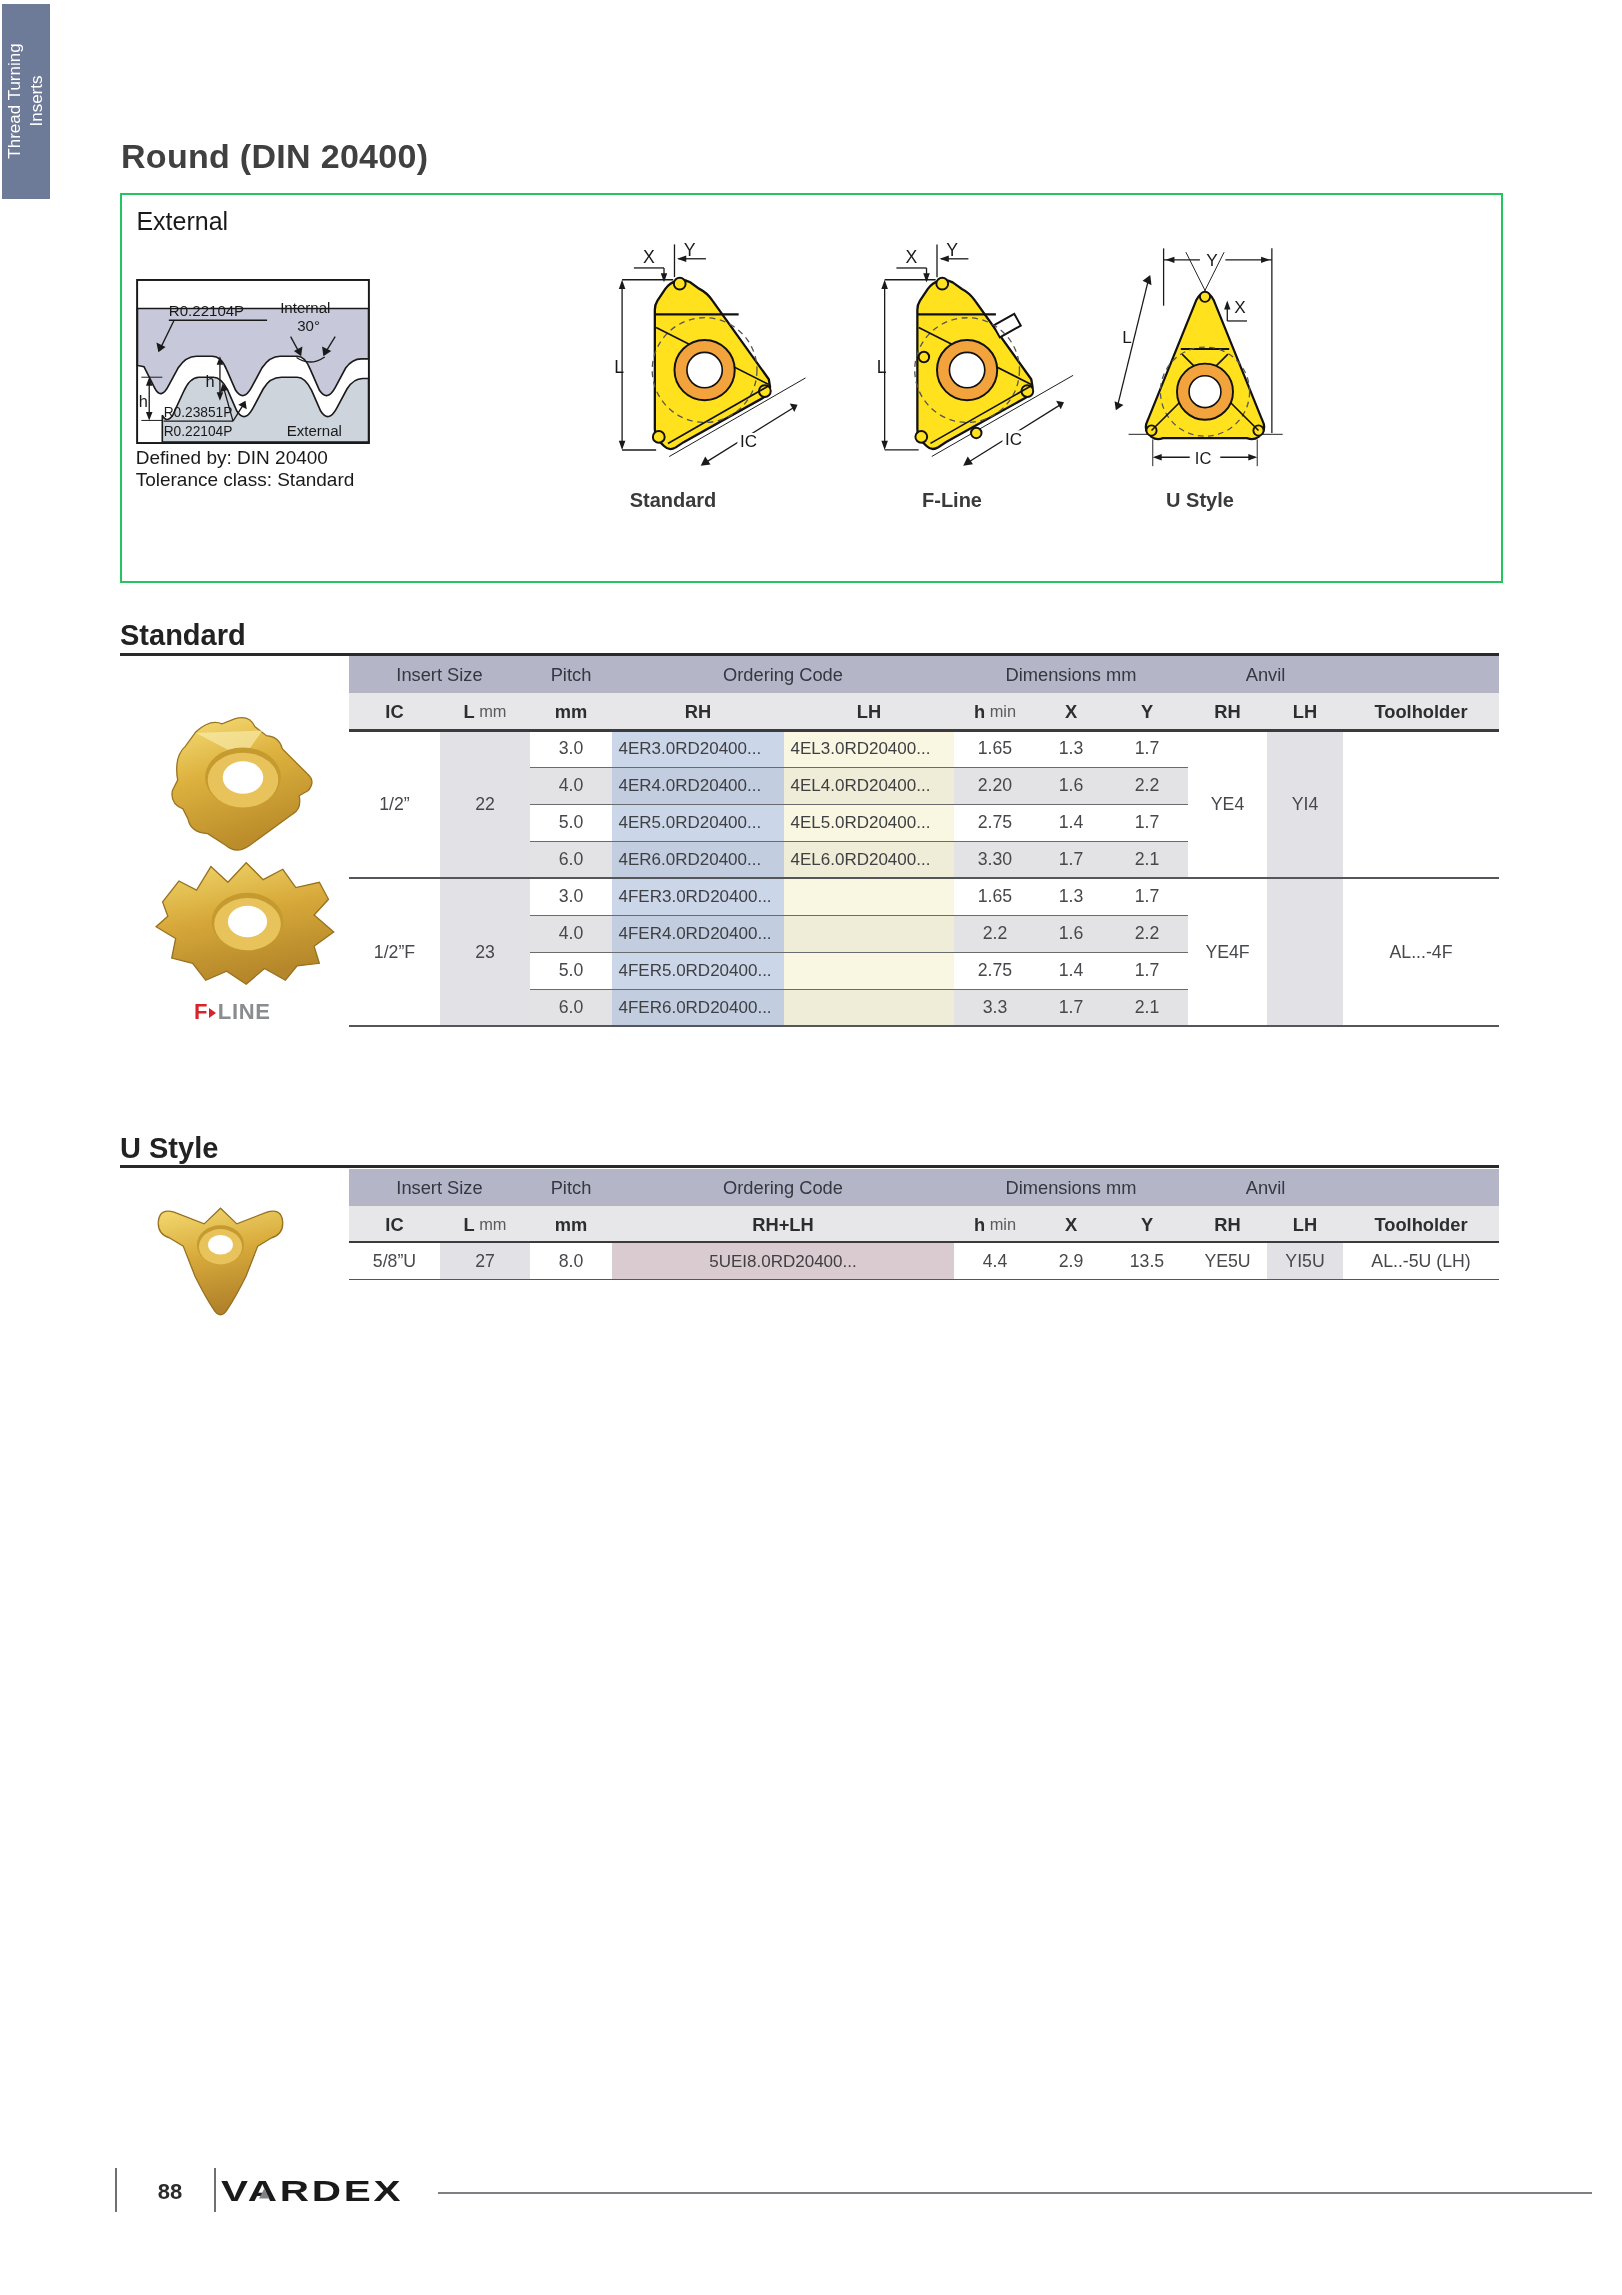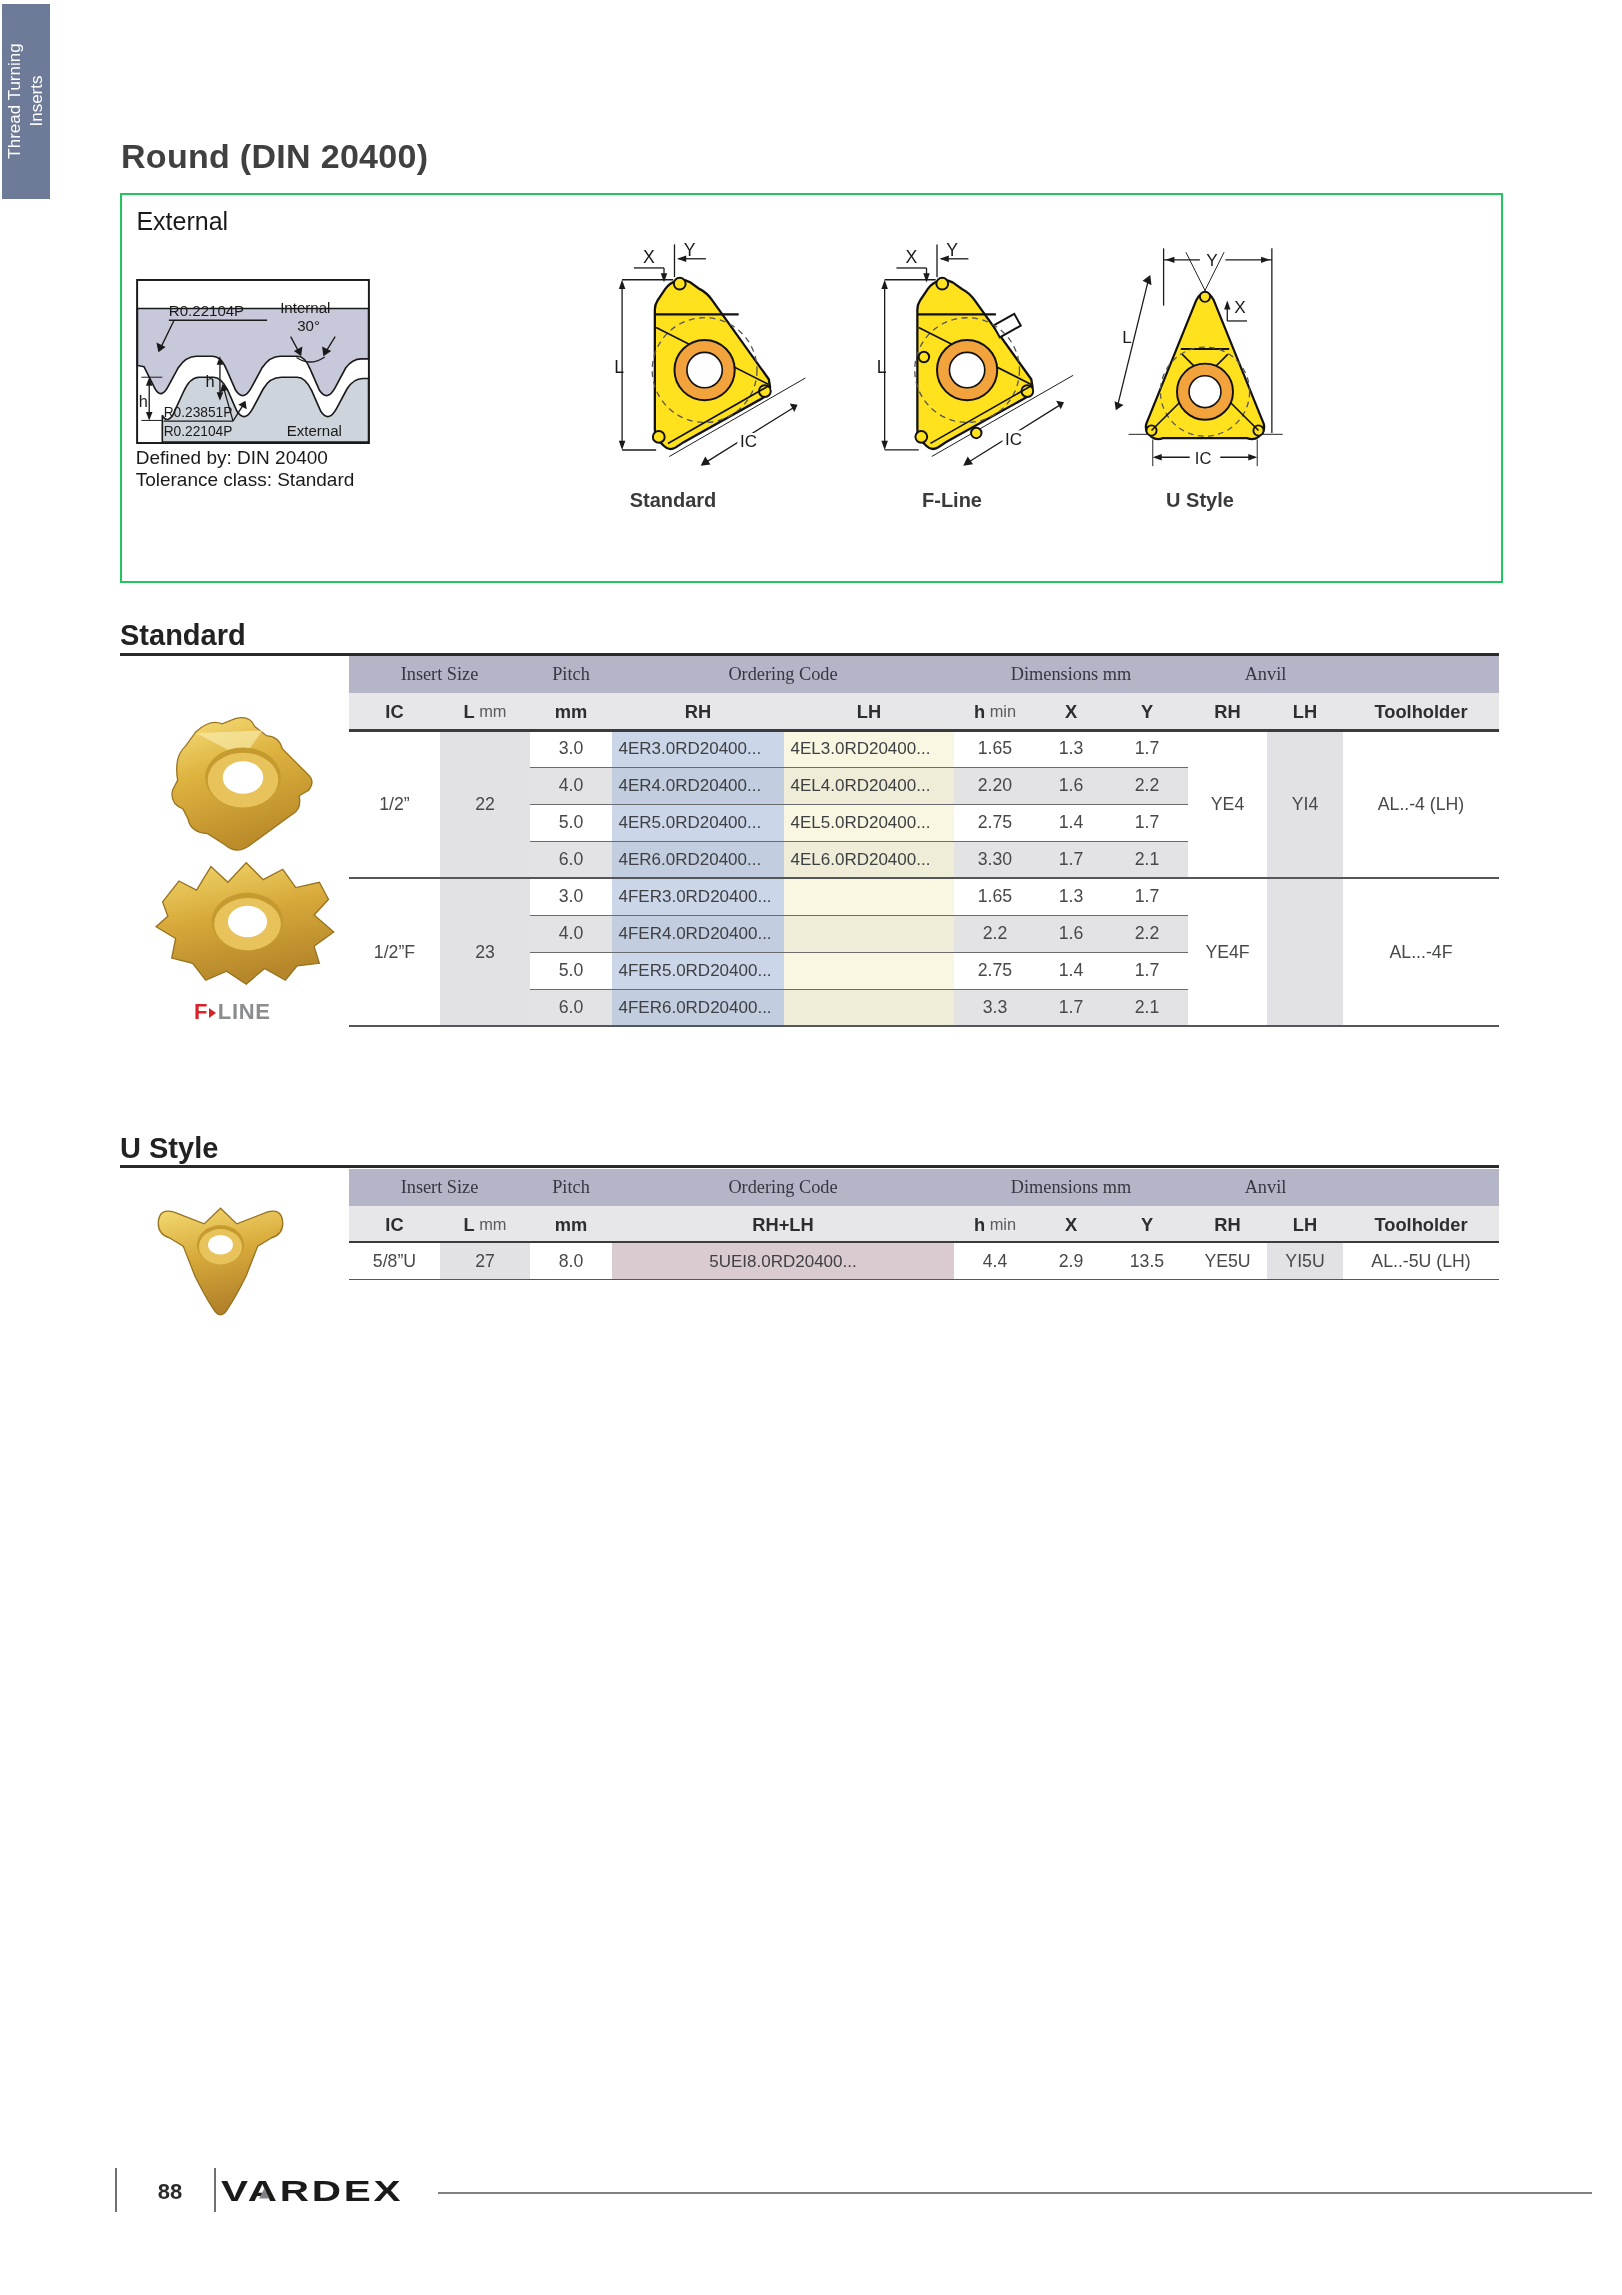--- a/index.html
+++ b/index.html
@@ -18,21 +18,21 @@
   .ext-box{position:absolute;left:120px;top:193px;width:1379px;height:386px;border:2px solid #22c55e;background:#ffffff;}
   .ext-heading{position:absolute;left:14.4px;top:11.8px;font-size:25px;color:#1a1a1a;}
   .defined{position:absolute;left:13.7px;font-size:19px;color:#1a1a1a;}
   .caption{position:absolute;width:144px;text-align:center;font-size:20px;font-weight:600;color:#3a3a3a;}
   
   .tbl{position:absolute;left:349px;display:grid;
        grid-template-columns:91px 90px 82px 172px 170px 82px 70px 82px 79px 76px 156px;}
   #std-tbl{top:656px;grid-template-rows:37px 37px 37px 37px 37px 37px 37px 37px 37px 37px;}
   #u-tbl{top:1169px;grid-template-rows:37px 37px 37px;}
   .c{display:flex;align-items:center;justify-content:center;font-size:17.7px;color:#47484b;}
-  .b1{background:#b4b5c7;color:#363742;font-size:18.3px;font-weight:400;font-family:Liberation Serif, serif;}
+  .b1{background:#b4b5c7;color:#363742;font-size:18.3px;font-weight:400;}
   .b2{background:#e7e7ea;color:#2d2e30;font-size:18.3px;font-weight:700;}
   .sub{font-weight:400;color:#5a5b5f;font-size:16.4px;margin-left:4.6px;}
   .stripe{background:#e2e2e6;}
   .alt{background:#e3e3e6;}
   .rhc{background:#ccd6e9;}
   .rhc.alt{background:#c2cddf;}
   .lhc{background:#f9f6e1;}
   .lhc.alt{background:#efecd7;}
   .code{justify-content:flex-start;padding-left:6.5px;font-size:17px;color:#3f4043;}
   .pink{background:#d9cbd0;font-size:17px;color:#3f4043;}
@@ -292,21 +292,20 @@
     <div class="c b2" style="grid-column:7;grid-row:2">X</div>
     <div class="c b2" style="grid-column:8;grid-row:2">Y</div>
     <div class="c b2" style="grid-column:9;grid-row:2">RH</div>
     <div class="c b2" style="grid-column:10;grid-row:2">LH</div>
     <div class="c b2" style="grid-column:11;grid-row:2">Toolholder</div>
 
     <div class="c" style="grid-column:1;grid-row:3/7">1/2”</div>
     <div class="c stripe" style="grid-column:2;grid-row:3/7">22</div>
     <div class="c" style="grid-column:9;grid-row:3/7">YE4</div>
     <div class="c stripe" style="grid-column:10;grid-row:3/7">YI4</div>
-    <div class="c" style="grid-column:11;grid-row:3/7">AL..-4 (LH)</div>
 
     <div class="c" style="grid-column:3;grid-row:3">3.0</div>
     <div class="c rhc code" style="grid-column:4;grid-row:3">4ER3.0RD20400...</div>
     <div class="c lhc code" style="grid-column:5;grid-row:3">4EL3.0RD20400...</div>
     <div class="c" style="grid-column:6;grid-row:3">1.65</div>
     <div class="c" style="grid-column:7;grid-row:3">1.3</div>
     <div class="c" style="grid-column:8;grid-row:3">1.7</div>
 
     <div class="c alt" style="grid-column:3;grid-row:4">4.0</div>
     <div class="c rhc alt code" style="grid-column:4;grid-row:4">4ER4.0RD20400...</div>

